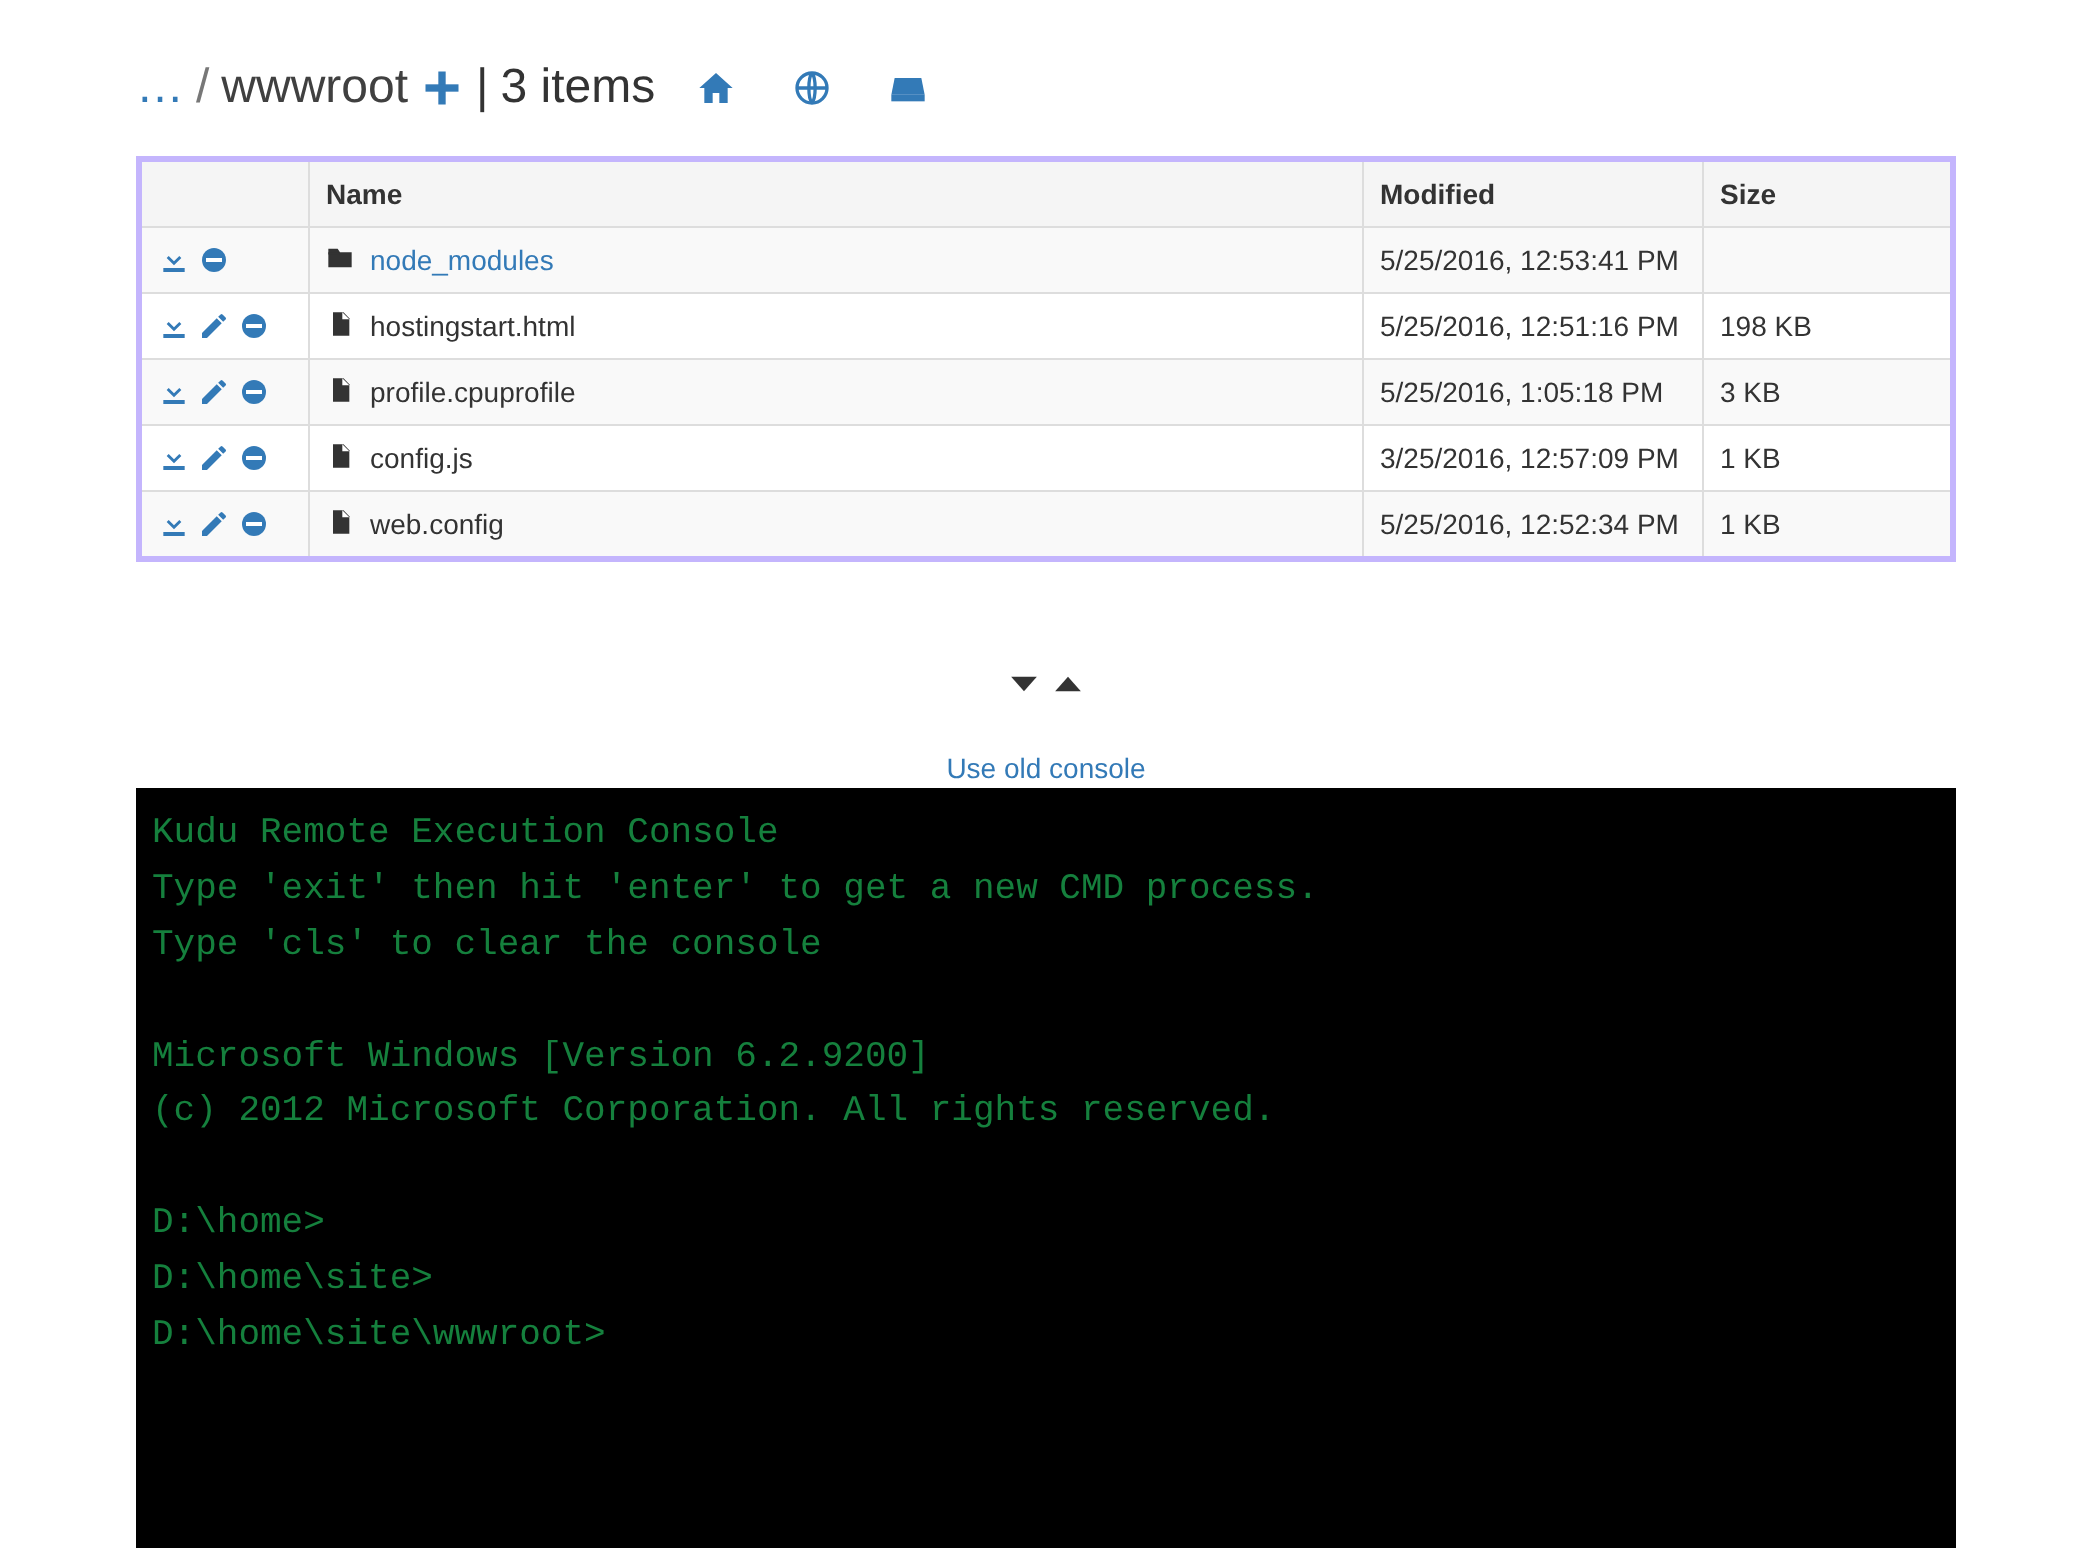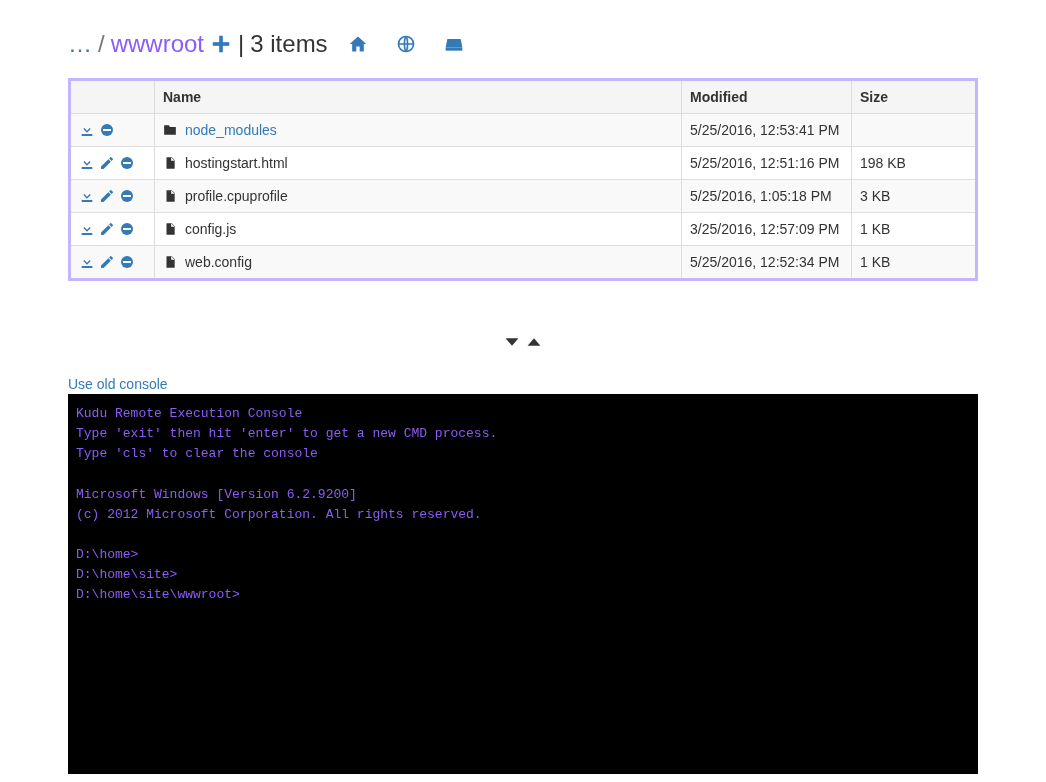--- a/index.html
+++ b/index.html
@@ -28,21 +28,21 @@
       gap: 6px;
     }
     .breadcrumb-bar .link {
       color: #337ab7;
       cursor: pointer;
     }
     .breadcrumb-bar .sep {
       color: #777;
     }
     .breadcrumb-bar .current {
-      color: #8b5cf6;
+      color: #404040;
     }
     .add-icon {
       color: #337ab7;
       cursor: pointer;
       font-weight: bold;
       display: inline-flex;
     }
     .breadcrumb-bar .pipe {
       color: #333;
     }
@@ -95,21 +95,21 @@
       color: #337ab7;
       cursor: pointer;
       width: 16px;
       height: 16px;
       display: inline-flex;
       align-items: center;
       justify-content: center;
     }
     .name-cell {
       display: flex;
-      align-items: center;
+      align-items: flex-start;
       gap: 8px;
     }
     .name-cell .ficon {
       color: #333;
       width: 14px;
       height: 14px;
       display: inline-flex;
     }
     .name-cell a.folder-link {
       color: #337ab7;
@@ -124,34 +124,34 @@
       margin: 50px 0 20px 0;
       color: #333;
     }
     .divider-arrows .arr {
       display: inline-flex;
       width: 22px;
       height: 22px;
       cursor: pointer;
     }
     .old-console-link {
-      text-align: left;
+      text-align: center;
       margin-bottom: 2px;
     }
     .old-console-link a {
       color: #337ab7;
       text-decoration: none;
       cursor: pointer;
       font-size: 14px;
     }
     .console {
       background: #000;
-      color: #8b5cf6;
+      color: #15803d;
       font-family: Consolas, "Courier New", monospace;
-      font-size: 13px;
+      font-size: 18px;
       padding: 10px 8px;
       line-height: 1.55;
       white-space: pre;
       min-height: 380px;
     }
     svg { display: block; }
   </style>
 </head>
 <body>
 

